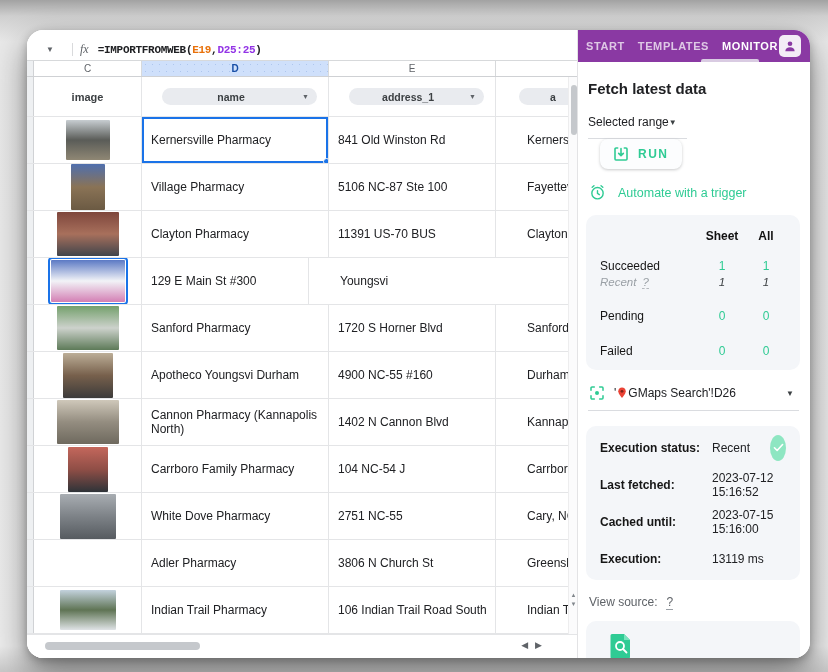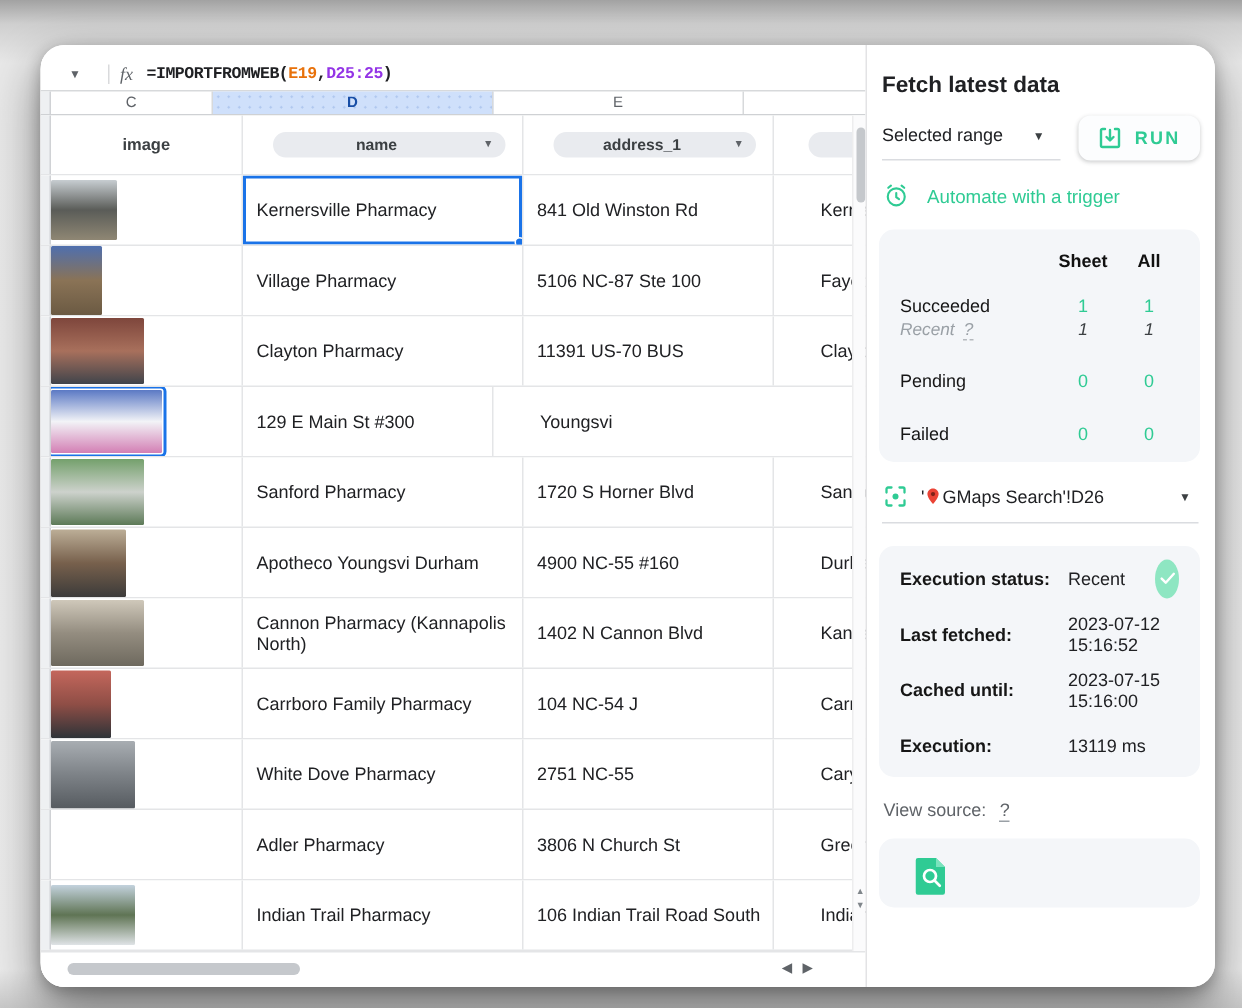--- a/index.html
+++ b/index.html
@@ -25,21 +25,21 @@
   .colhead { flex:none; border-right:1px solid #d7d9db; text-align:center; font-size:10px; line-height:15px; color:#5f6368; }
   .colhead.sel { background:#cfe0fb; color:#174ea6; font-weight:bold;
     background-image:radial-gradient(#aec6ee 0.8px, transparent 0.9px); background-size:7px 7px; }
 
   .grid { position:absolute; left:0; top:47px; width:550px; }
   .chiprow, .datarow { display:flex; border-bottom:1px solid #e4e5e7; background:#fff; }
   .chiprow { height:40px; }
   .datarow { height:47px; }
   .cell { flex:none; border-right:1px solid #e4e5e7; position:relative; overflow:hidden;
     display:flex; align-items:center; font-size:12px; color:#202124; }
-  .c-img { width:128px; }
+  .c-img { width:108px; justify-content:center; }
   .c-name { width:187px; padding-left:9px; }
   .c-addr { width:167px; padding-left:9px; }
   .c-city { width:81px; padding-left:31px; border-right:none; }
   .cell.leftpad { width:7px; background:#eef0f2; border-right:1px solid #d0d2d5; }
 
   .hdr-label { width:100%; text-align:center; font-weight:bold; font-size:11px; color:#3c4043; }
   .chip { height:17px; background:#e9ebef; border-radius:9px; display:flex; align-items:center;
     font-size:10.5px; font-weight:bold; color:#3c4043; }
   .chip .chip-label { flex:1; text-align:center; }
   .chip .chip-arr { font-size:7px; color:#5f6368; margin:0 8px 0 2px; }
@@ -65,21 +65,21 @@
   .sidebar { position:absolute; left:550px; top:0; width:233px; height:628px; background:#fff; border-left:1px solid #e3e3e5; }
   .tabs { height:32px; background:var(--purple); display:flex; align-items:center; position:relative; padding:0 8px; }
   .tab { font-size:11px; font-weight:bold; letter-spacing:.6px; color:rgba(255,255,255,.72); margin-right:13px; }
   .tab.active { color:#fff; }
   .tab-underline { position:absolute; left:123px; bottom:0; width:58px; height:3px; background:#d9cbe2; border-radius:2px 2px 0 0; }
   .avatar { position:absolute; right:9px; top:5px; width:22px; height:22px; background:#f3ecf6; border-radius:5px;
     display:flex; align-items:center; justify-content:center; }
 
   .sb-content { padding:14px 10px 0 8px; }
   .sb-title { font-size:15px; font-weight:bold; color:#202124; margin:4px 0 0 2px; }
-  .range-row { display:flex; align-items:flex-start; margin:12px 0 0 2px; }
+  .range-row { display:flex; align-items:flex-start; margin:12px 0 0 2px;flex-direction:column; }
   .range-select { flex:1; display:flex; align-items:center; border-bottom:1px solid #dadce0; padding:6px 2px 9px 0; }
   .range-label { font-size:12px; color:#202124; flex:1; }
   .dd-arr { font-size:8px; color:#3c4043; margin-right:8px; }
   .run-btn { margin-left:12px; height:30px; padding:0 13px; background:#fcfdfe; border-radius:8px;
     box-shadow:0 1px 3px rgba(60,64,67,.28); display:flex; align-items:center; }
   .run-label { font-size:12px; font-weight:bold; letter-spacing:1.5px; color:var(--teal); margin-left:9px; }
   .trigger-row { display:flex; align-items:center; margin:15px 0 0 3px; }
   .trigger-label { font-size:12.5px; color:var(--teal); margin-left:12px; }
 
   .stats-card { margin-top:14px; background:#f4f6f9; border-radius:10px; padding:14px 12px 12px 14px; }
@@ -332,20 +332,32 @@
       <div class="vthumb"></div>
       <div class="varrows">▲<br>▼</div>
     </div>
     <div class="hscrollzone">
       <div class="hthumb"></div>
       <div class="harrows">◀▶</div>
     </div>
   </div>
 
   <div class="sidebar">
+    <div class="tabs">
+      <span class="tab">START</span>
+      <span class="tab">TEMPLATES</span>
+      <span class="tab active">MONITOR</span>
+      <span class="tab-underline"></span>
+      <span class="avatar">
+        <svg width="14" height="14" viewBox="0 0 24 24">
+            <circle cx="12" cy="8.2" r="4" fill="#8a39a3"></circle>
+            <path d="M4 21c0-4.4 3.6-7 8-7s8 2.6 8 7z" fill="#8a39a3"></path>
+          </svg>
+      </span>
+    </div>
 
     <div class="sb-content">
       <div class="sb-title">Fetch latest data</div>
 
       <div class="range-row">
         <div class="range-select">
           <span class="range-label">Selected range</span>
           <span class="dd-arr">▼</span>
         </div>
         <div class="run-btn">

